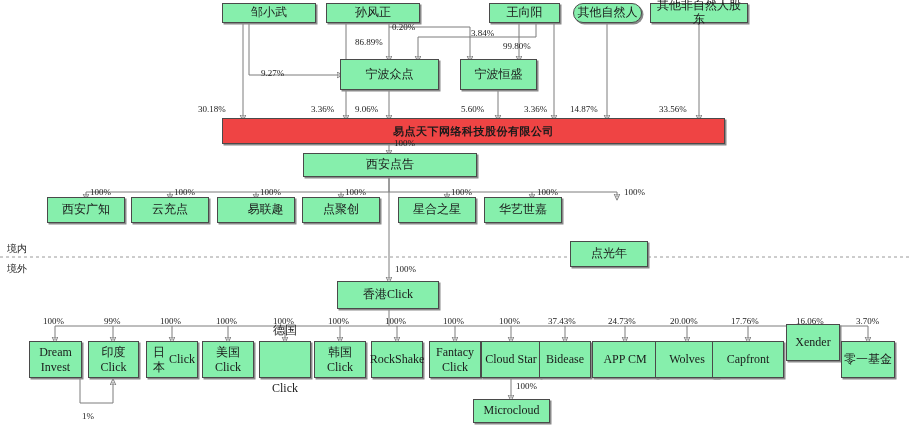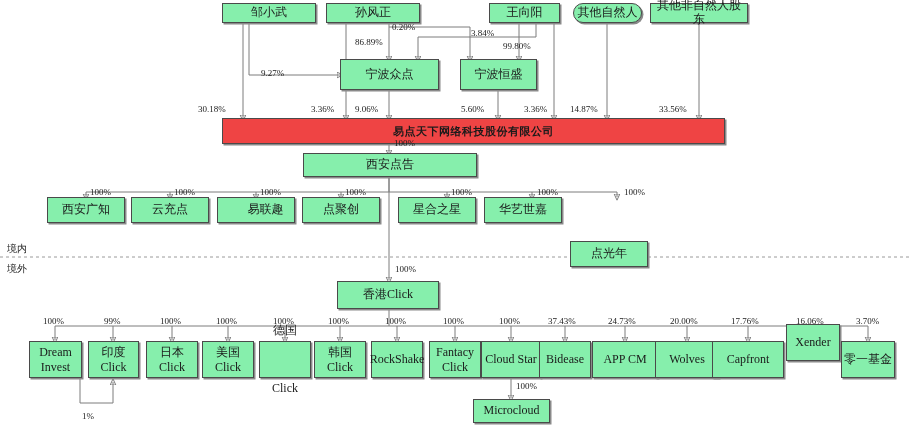--- a/index.html
+++ b/index.html
@@ -203,21 +203,21 @@
   </div>
 
   <div class="node two-line" style="left:29px; top:341px; width:53px; height:37px; flex-direction:column;">
     <span>Dream</span>
     <span>Invest</span>
   </div>
   <div class="node two-line" style="left:88px; top:341px; width:51px; height:37px; flex-direction:column;">
     <span>印度</span>
     <span>Click</span>
   </div>
-  <div class="node two-line" style="left:146px; top:341px; width:52px; height:37px; flex-direction:column;">
+  <div class="node two-line" style="left:146px; top:341px; width:52px; height:37px; ">
     <span>日本</span>
     <span>Click</span>
   </div>
   <div class="node two-line" style="left:202px; top:341px; width:52px; height:37px; flex-direction:column;">
     <span>美国</span>
     <span>Click</span>
   </div>
   <div class="node two-line" style="left:259px; top:341px; width:52px; height:37px; flex-direction:column;gap:43px;">
     <span>德国</span>
     <span>Click</span>

